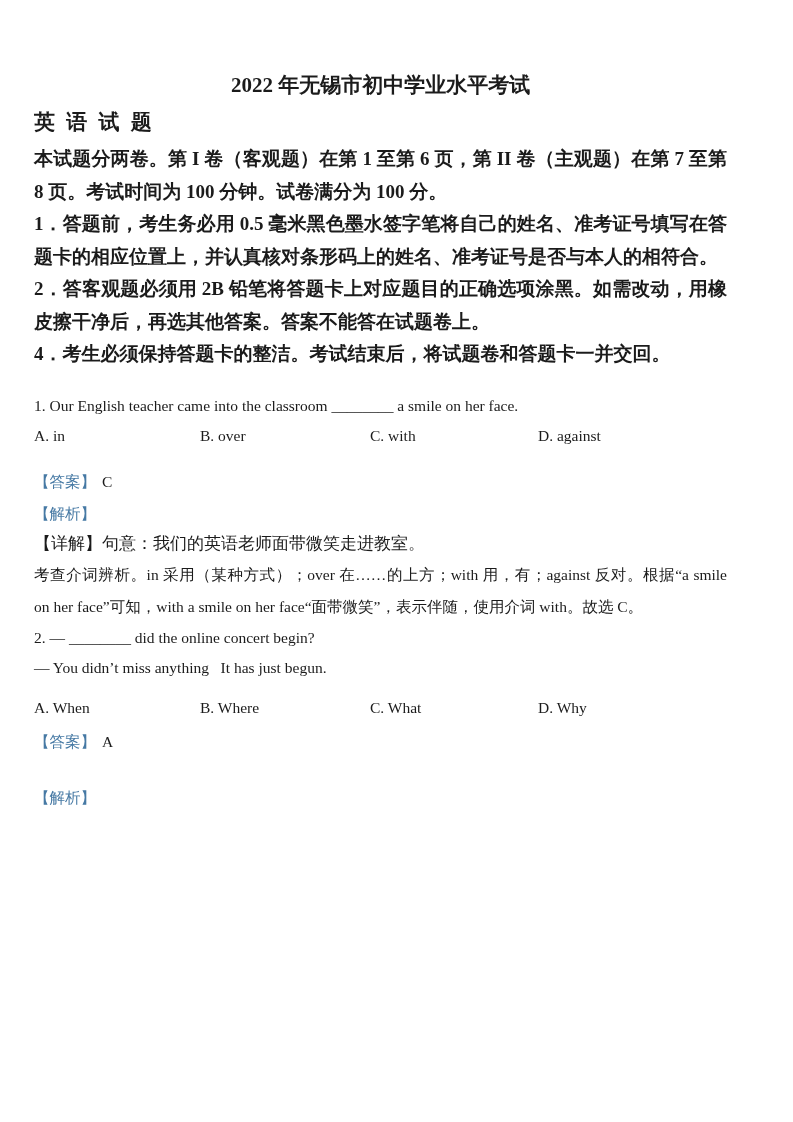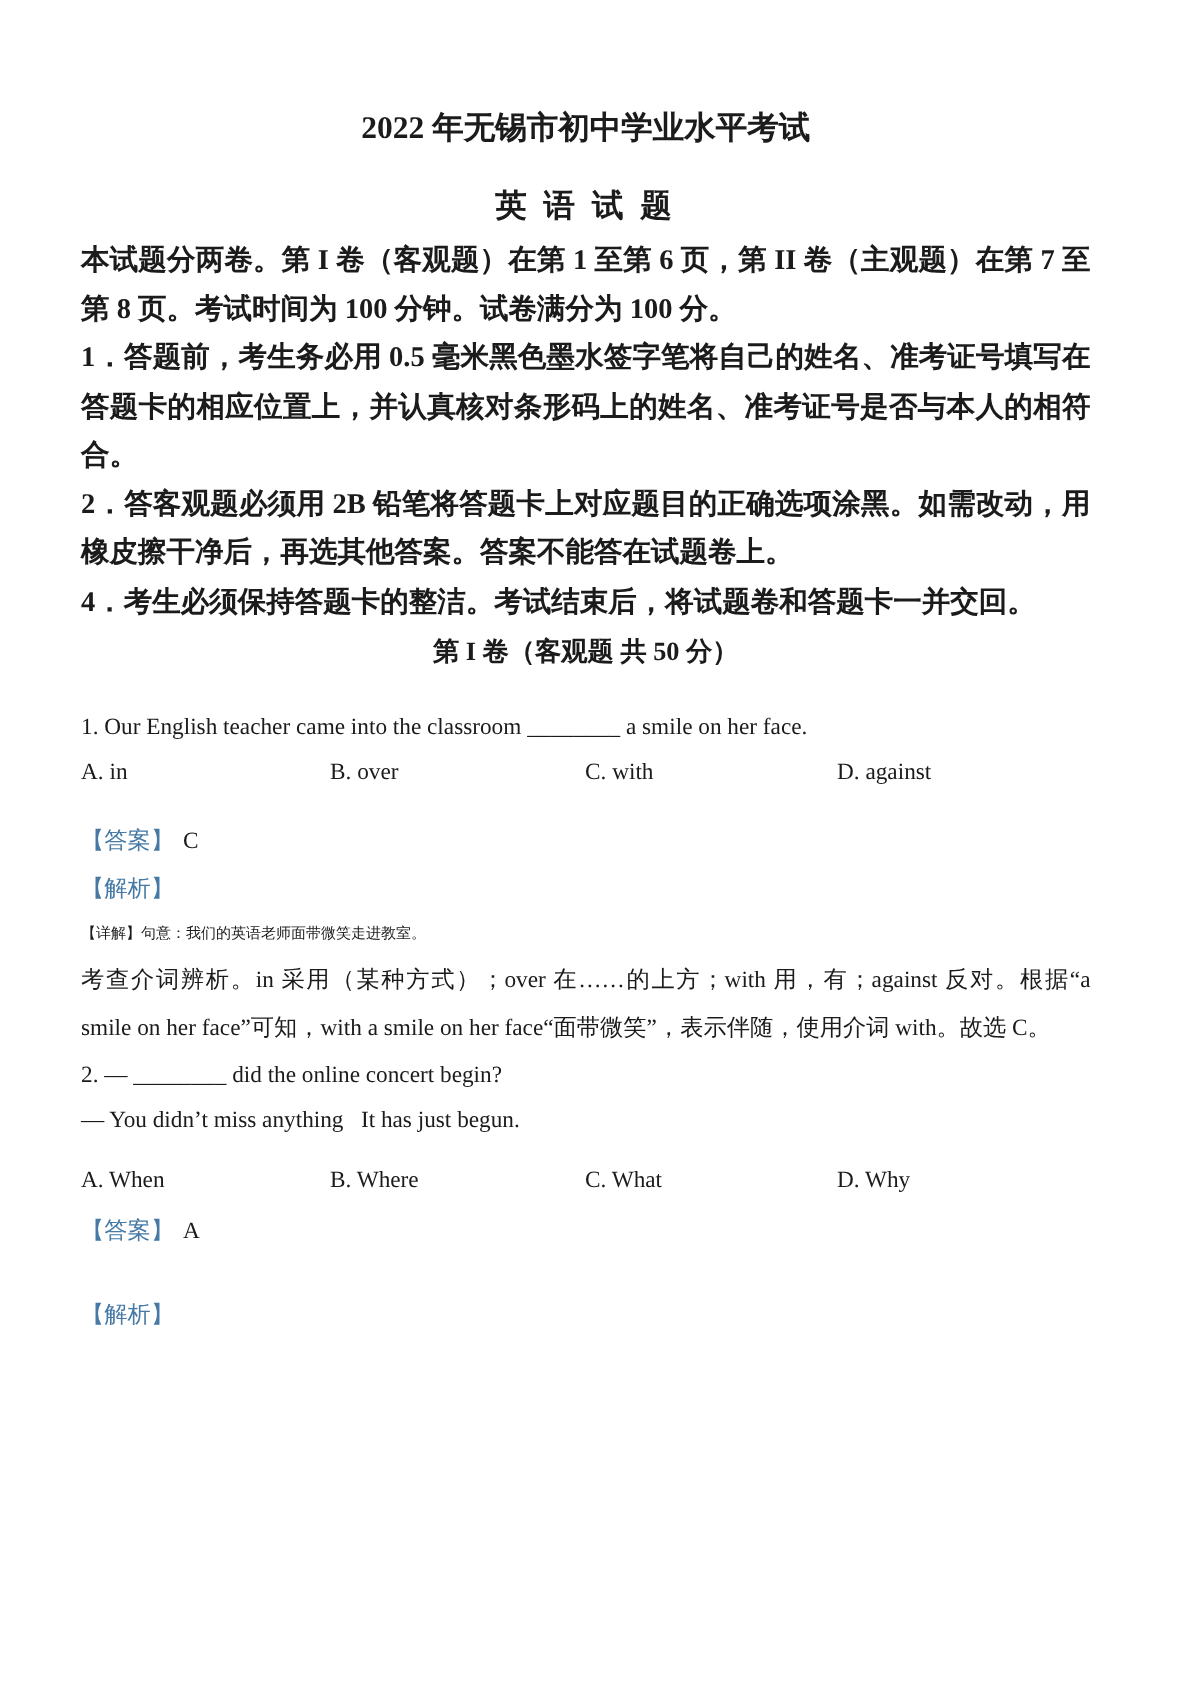--- a/index.html
+++ b/index.html
@@ -11,37 +11,37 @@
     width: 793px;
     height: 1122px;
     overflow: hidden;
     color: #1b1b1b;
     font-family: "Liberation Serif", "DejaVu Serif", serif;
   }
   .page {
     box-sizing: border-box;
     width: 793px;
     height: 1122px;
-    padding: 70px 66px 0 54px;
+    padding: 70px 66px 0 34px;
   }
   p, h1, h2 { margin: 0; }
 
   .title {
     font-size: 21px;
     font-weight: bold;
     line-height: 30px;
     text-align: center;
   }
   .subtitle {
     font-size: 21px;
     font-weight: bold;
     line-height: 30px;
-    text-align: center;
+    text-align: left;
     letter-spacing: 3px;
-    margin-top: 22px;
+    margin-top: 7px;
   }
   
   .cnb {
     font-size: 19px;
     font-weight: bold;
     line-height: 32.5px;
     text-align: justify;
   }
   .intro { margin-top: 6px; }
   .part-heading {
@@ -64,21 +64,21 @@
     line-height: 30px;
   }
   .answer-row {
     font-size: 15.5px;
     line-height: 30px;
   }
   .blue { color: var(--label-blue, #4679a4); }
   .ansval { margin-left: 6px; }
   
   .cn {
-    font-size: 10px;
+    font-size: 17px;
     line-height: 30px;
   }
   .detail-para {
     font-size: 15.5px;
     line-height: 32px;
     text-align: justify;
   }
   .mt2  { margin-top: 2px; }
   .mt4  { margin-top: 4px; }
   .mt10 { margin-top: 10px; }
@@ -92,21 +92,20 @@
 
   <h1 class="title">2022 年无锡市初中学业水平考试</h1>
   <h2 class="subtitle">英 语 试 题</h2>
 
   <p class="cnb intro">本试题分两卷。第 I 卷（客观题）在第 1 至第 6 页，第 II 卷（主观题）在第 7 至第 8 页。考试时间为 100 分钟。试卷满分为 100 分。</p>
 
   <p class="cnb">1．答题前，考生务必用 0.5 毫米黑色墨水签字笔将自己的姓名、准考证号填写在答题卡的相应位置上，并认真核对条形码上的姓名、准考证号是否与本人的相符合。</p>
   <p class="cnb">2．答客观题必须用 2B 铅笔将答题卡上对应题目的正确选项涂黑。如需改动，用橡皮擦干净后，再选其他答案。答案不能答在试题卷上。</p>
   <p class="cnb">4．考生必须保持答题卡的整洁。考试结束后，将试题卷和答题卡一并交回。</p>
 
-  <p class="part-heading">第 I 卷（客观题 共 50 分）</p>
 
   <p class="en q1">1. Our English teacher came into the classroom ________ a smile on her face.</p>
   <div class="options">
     <span>A. in</span>
     <span>B. over</span>
     <span>C. with</span>
     <span>D. against</span>
   </div>
   <p class="answer-row mt16"><span class="blue">【答案】</span><span class="ansval">C</span></p>
   <p class="answer-row mt2"><span class="blue">【解析】</span></p>

